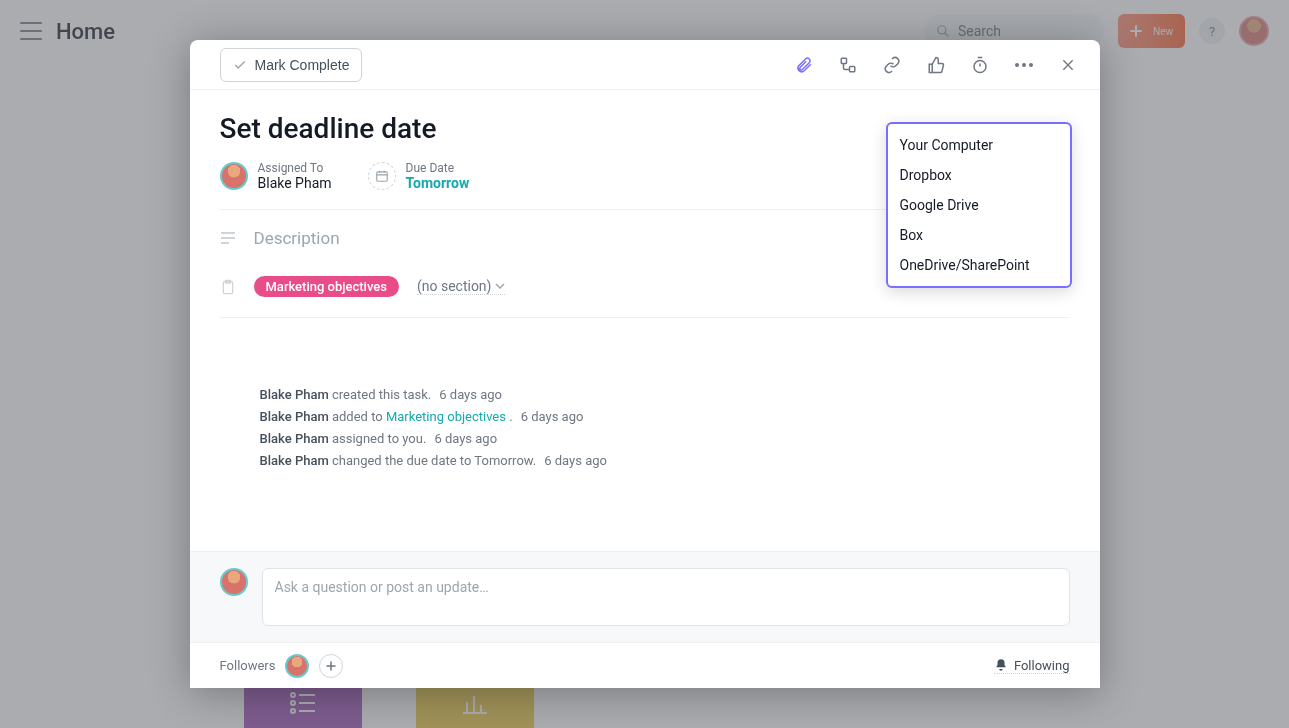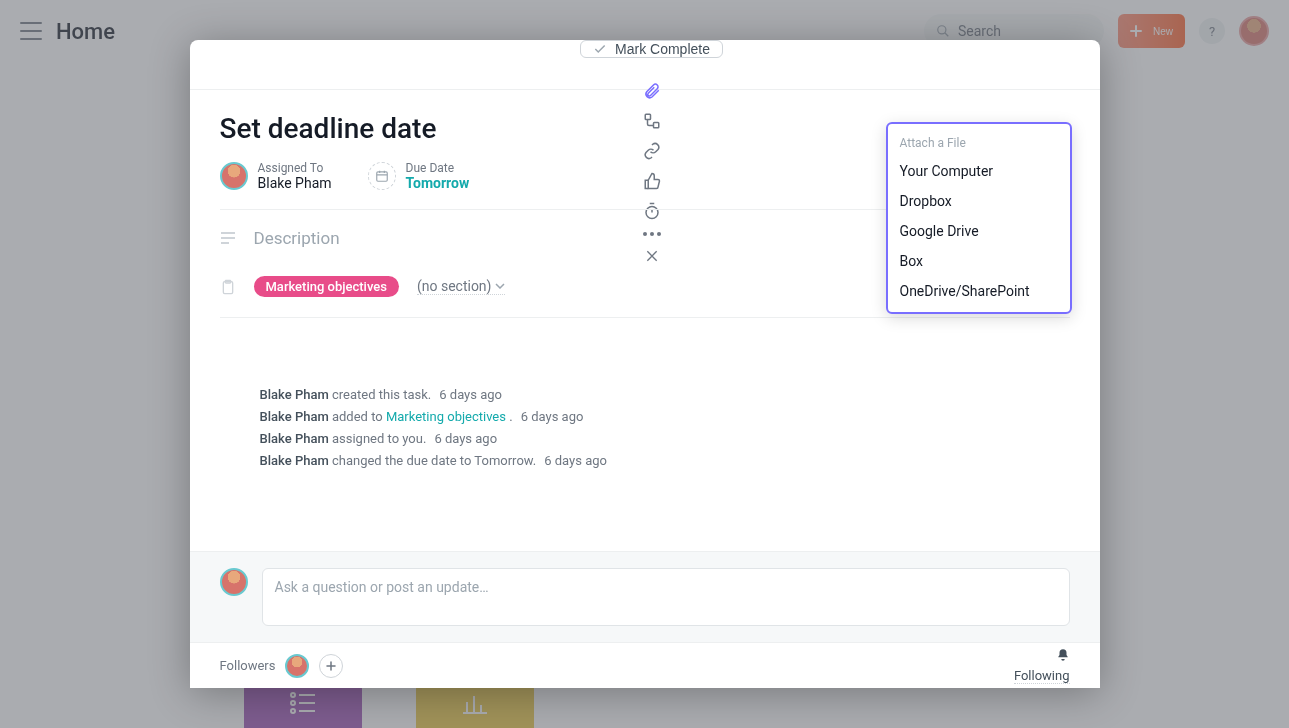--- a/index.html
+++ b/index.html
@@ -96,21 +96,20 @@
   position: relative;
 }
 
 .modal-header {
   height: 50px;
   display: flex;
   align-items: center;
   padding: 0 16px 0 30px;
   border-bottom: 1px solid #edeff0;
   gap: 12px;
-  flex-direction: column;
 }
 .mark-complete {
   border: 1px solid #cfd4d9;
   background: #fff;
   border-radius: 6px;
   height: 34px;
   padding: 0 12px;
   display: flex;
   align-items: center;
   gap: 8px;
@@ -271,26 +270,25 @@
   border: 1px solid #cfd4d9;
   display: flex;
   align-items: center;
   justify-content: center;
   color: #6f7782;
   cursor: pointer;
 }
 .footer-spacer { flex: 1; }
 .following-btn {
   display: flex;
-  align-items: flex-end;
+  align-items: flex-start;
   gap: 6px;
   color: #44505b;
   cursor: pointer;
   border-bottom: 1px dotted #cfd4d9;
-  flex-direction: column;
 }
 
 
 .attach-menu {
   position: absolute;
   top: 82px;
   left: 696px;
   width: 186px;
   background: #fff;
   border: 2px solid #796eff;
@@ -506,21 +504,20 @@
       <div class="footer-spacer"></div>
       <div class="following-btn">
         <svg width="14" height="14" viewBox="0 0 24 24" fill="#44505b">
             <path d="M12 2a6 6 0 00-6 6v4l-2 3v1h16v-1l-2-3V8a6 6 0 00-6-6zM9 19a3 3 0 006 0"></path>
           </svg>
         <span>Following</span>
       </div>
     </div>
 
     <div class="attach-menu">
-      <div class="attach-menu-header">Attach a File</div>
       <div id="attach-items">
           <div class="attach-menu-item">Your Computer</div>
           <div class="attach-menu-item">Dropbox</div>
           <div class="attach-menu-item">Google Drive</div>
           <div class="attach-menu-item">Box</div>
           <div class="attach-menu-item">OneDrive/SharePoint</div>
         </div>
     </div>
 
   </div>

